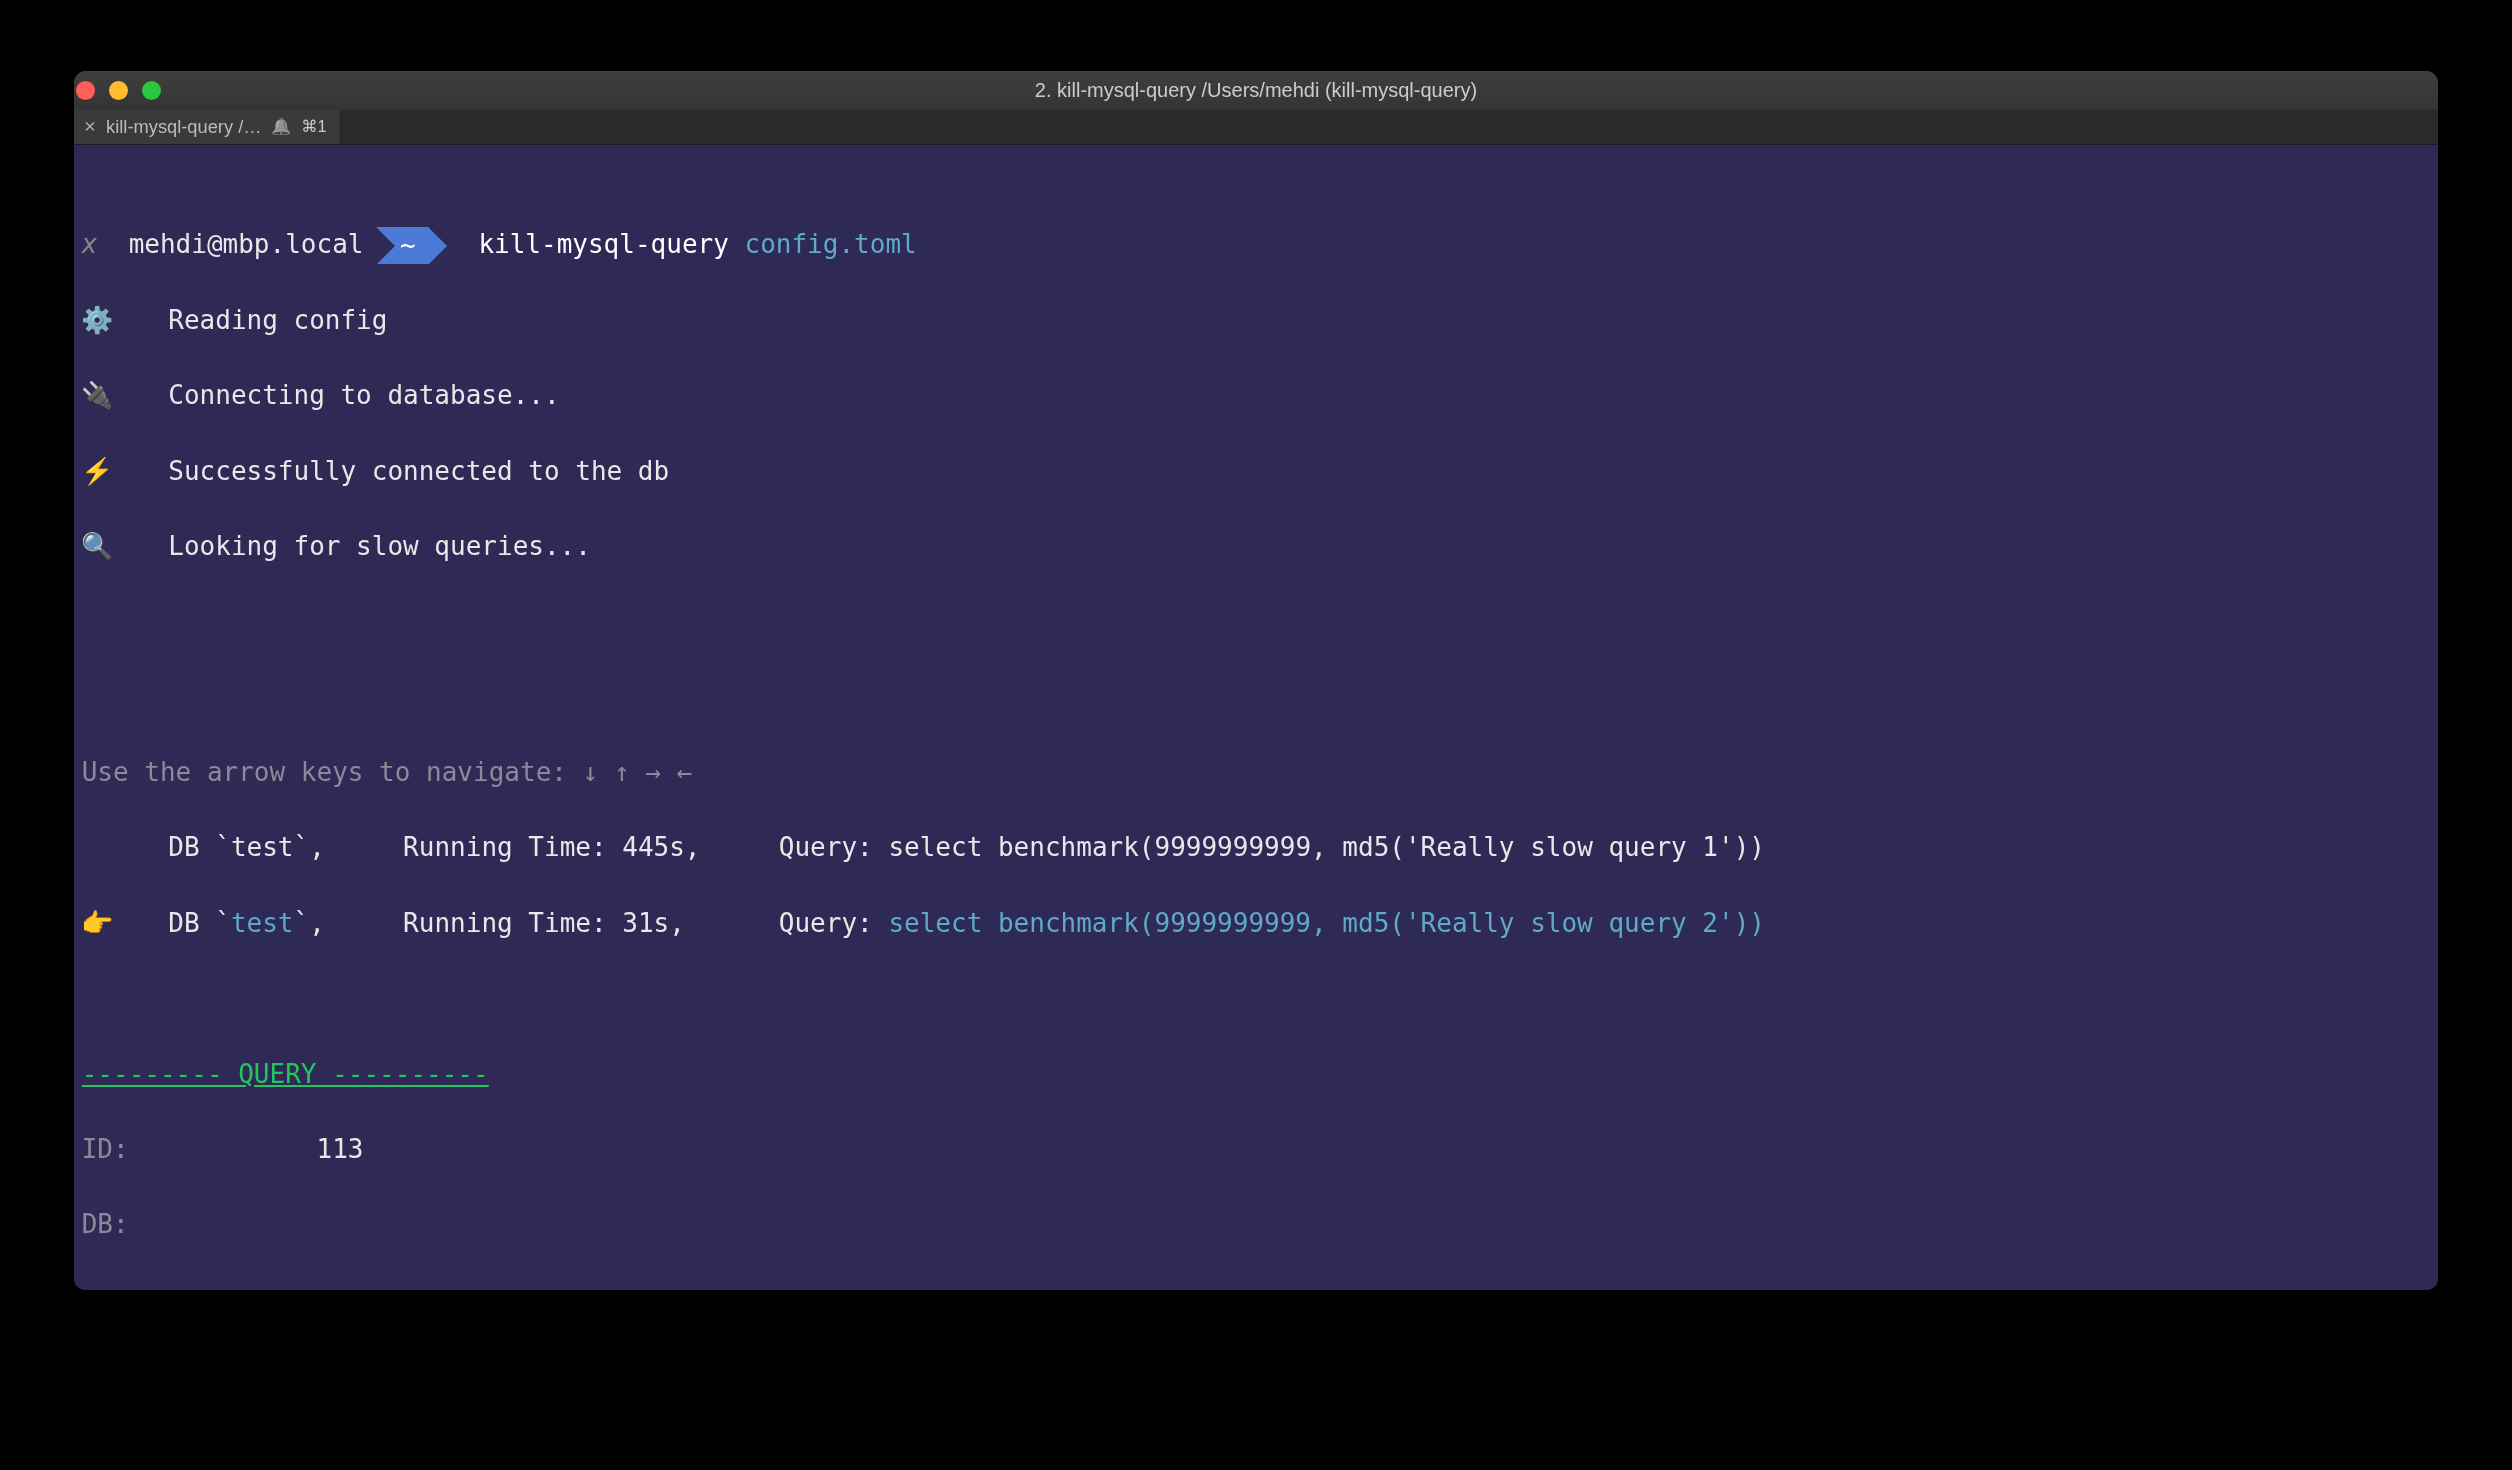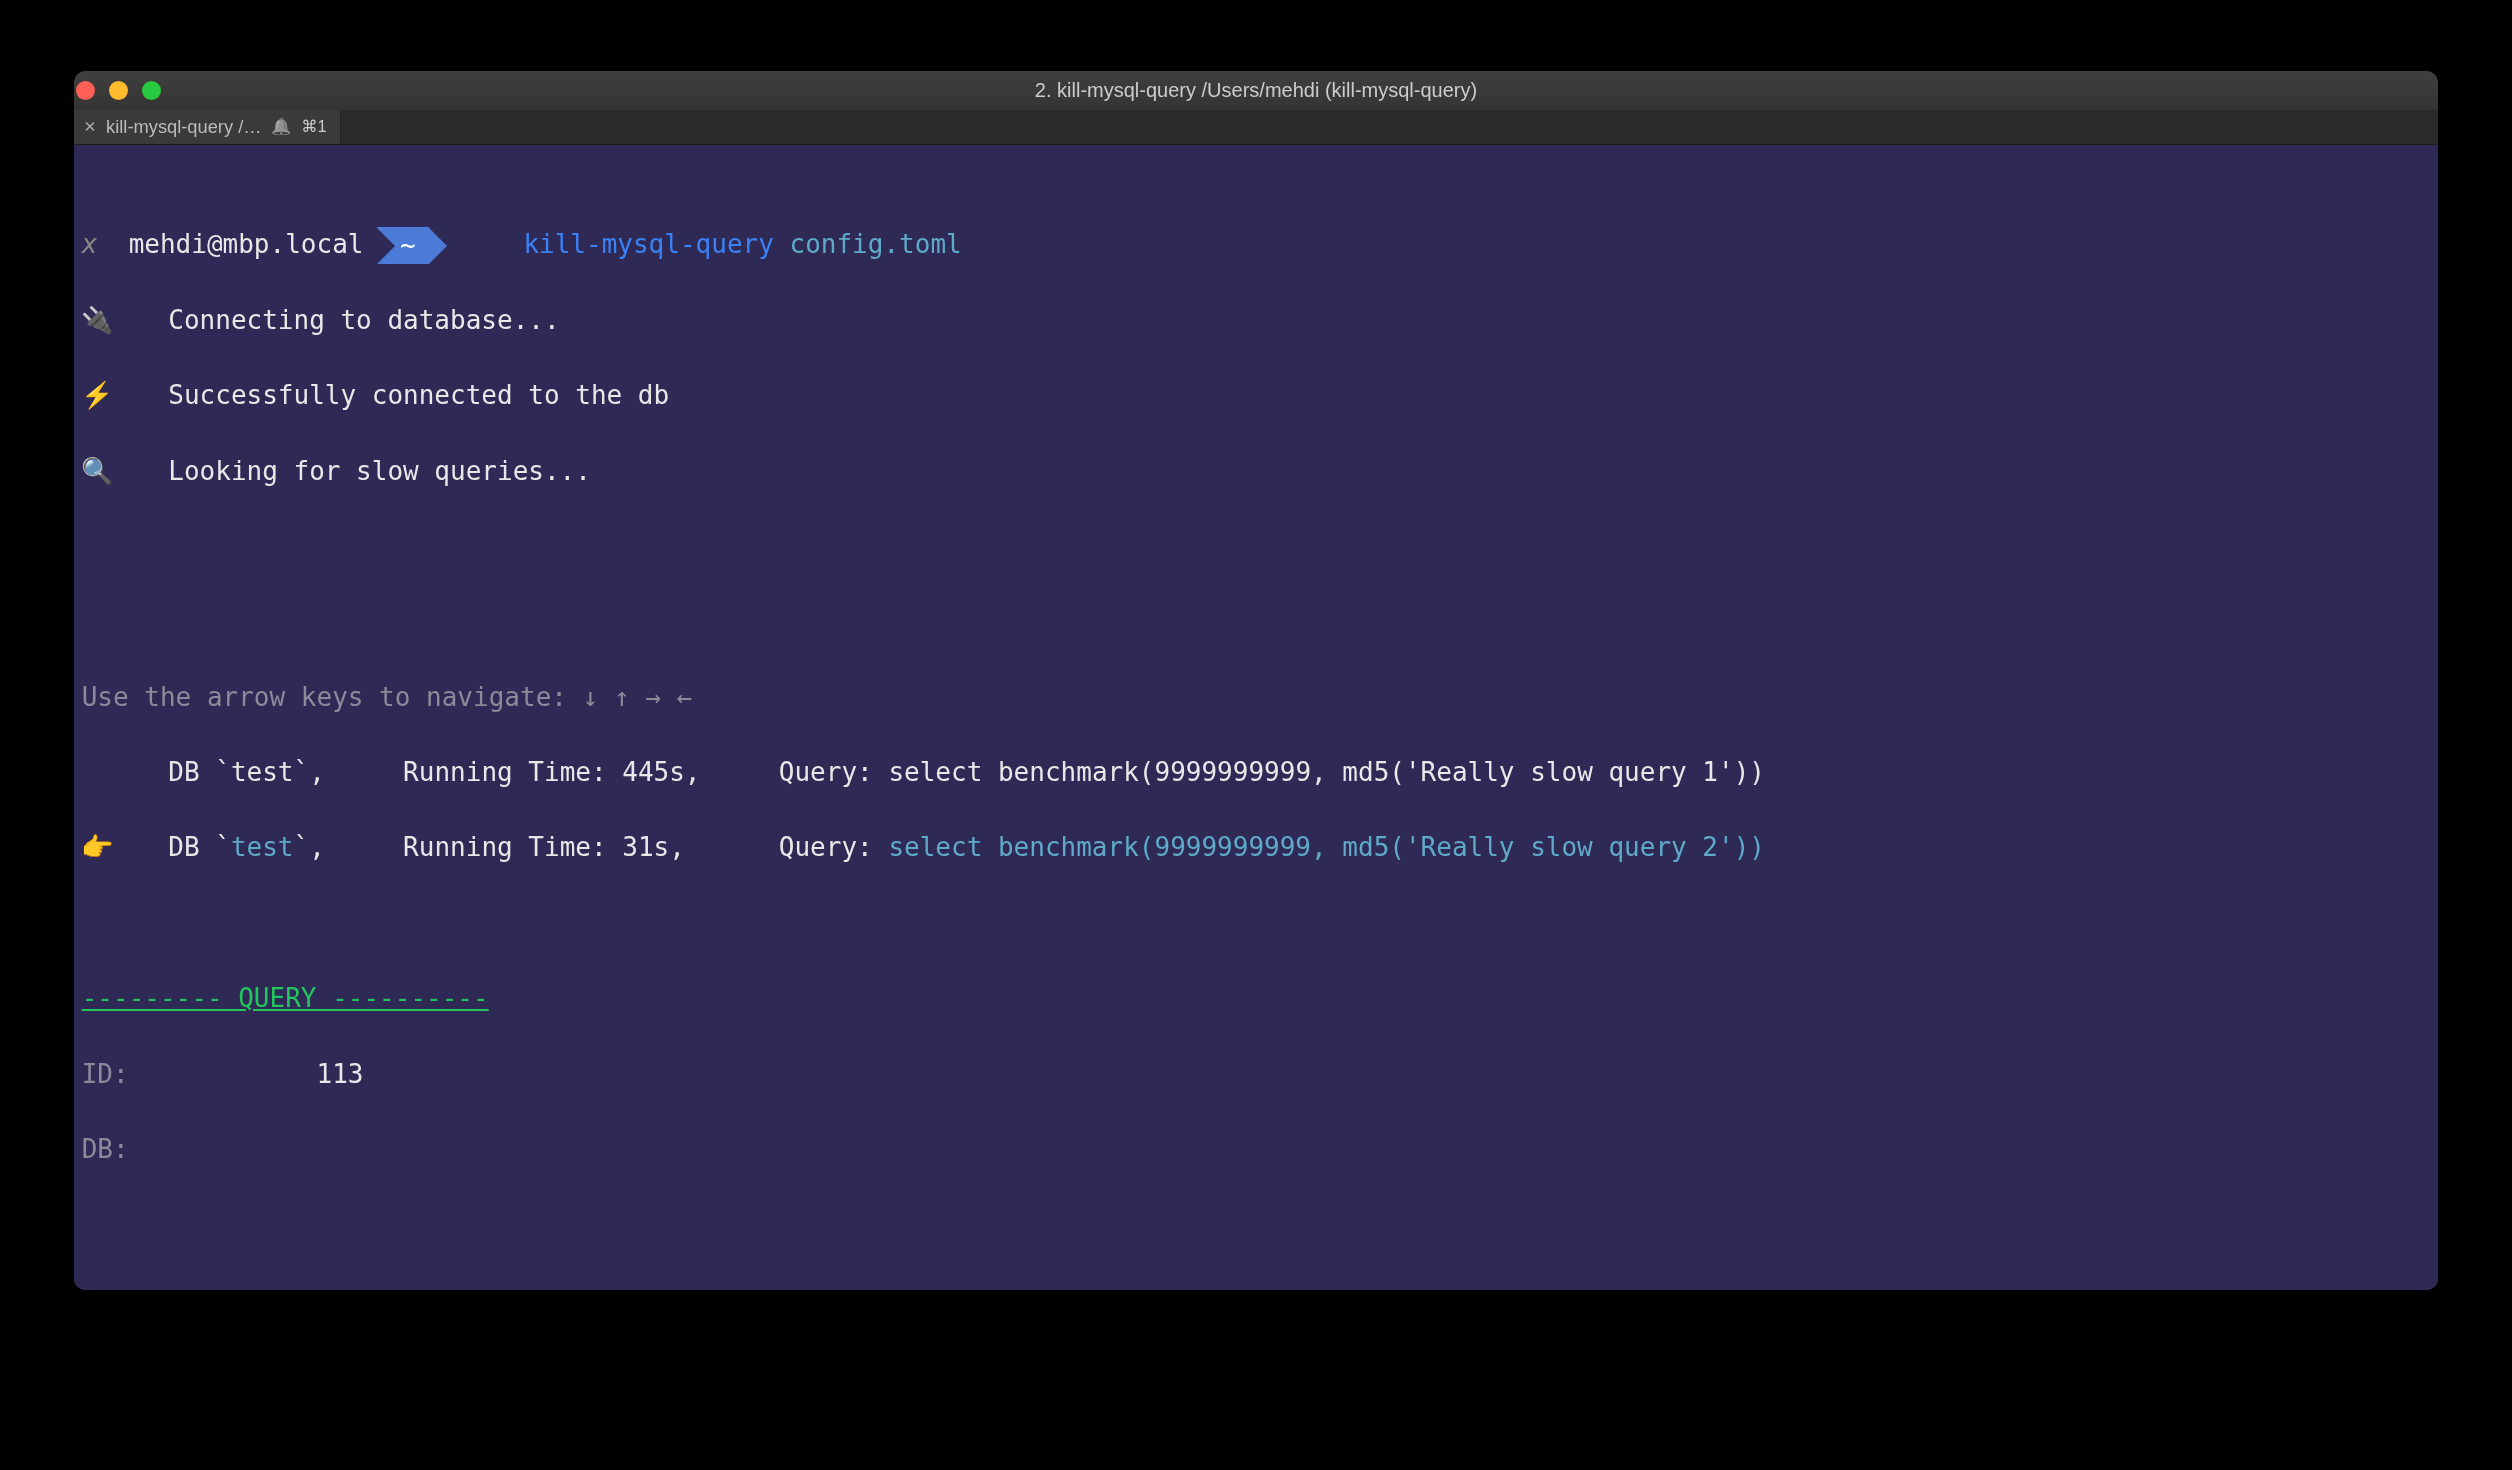--- a/index.html
+++ b/index.html
@@ -109,21 +109,21 @@
     position: relative;
   }
   .prompt-sep2 {
     display: inline-block;
     width: 0; height: 0;
     border-top: 18.3px solid transparent;
     border-bottom: 18.3px solid transparent;
     border-left: 18.3px solid #4b7bd6;
     vertical-align: middle;
   }
-  .cmd-name { color: #3b82f6; margin-left: 45px; }
+  .cmd-name { color: #ffffff; }
   .cmd-arg { color: #5fa9c9; text-align: right; }
   .white { color: #e8e8e8; }
   .grey { color: #8a8a9a; }
   .hl-test { color: #5fa9c9; }
   .hl-query { color: #5fa9c9; }
   .query-section-head { color: #22c55e; text-decoration: underline; }
   .detail-label { color: #8a8a9a; display: inline-block; width: 11ch; }
   .detail-value { color: #e8e8e8; }
   .emoji { font-family: "Apple Color Emoji","Segoe UI Emoji",sans-serif; }
 </style>
@@ -145,20 +145,21 @@
     <div class="tab">
       <span class="close">✕</span>
       <span>kill-mysql-query  /…</span>
       <span class="bell emoji">🔔</span>
       <span class="badge">⌘1</span>
     </div>
   </div>
 
   <div class="terminal">
     <span class="line"><span class="prompt-x">x</span>  <span class="prompt-host">mehdi@mbp.local</span> <span class="prompt-sep1"></span><span class="prompt-path">~</span><span class="prompt-sep2"></span>  <span class="cmd-name">kill-mysql-query</span> <span class="cmd-arg">config.toml</span></span>
+<span class="line"><span class="icon-cell emoji">⚙️</span><span class="gap"></span><span class="white">Reading config</span></span>
 <span class="line"><span class="icon-cell emoji">🔌</span><span class="gap"></span><span class="white">Connecting to database...</span></span>
 <span class="line"><span class="icon-cell emoji">⚡</span><span class="gap"></span><span class="white">Successfully connected to the db</span></span>
 <span class="line"><span class="icon-cell emoji">🔍</span><span class="gap"></span><span class="white">Looking for slow queries...</span></span>
 <span class="line">&nbsp;</span>
 <span class="line">&nbsp;</span>
 <span class="line grey">Use the arrow keys to navigate: ↓ ↑ → ←</span>
 <span class="line"><span class="icon-cell emoji"></span><span class="gap"></span><span class="white">DB `</span><span class="white">test</span><span class="white">`,</span>     <span class="white">Running Time: 445s,</span>     <span class="white">Query:</span> <span class="white">select benchmark(9999999999, md5('Really slow query 1'))</span></span>
 <span class="line"><span class="icon-cell emoji">👉</span><span class="gap"></span><span class="white">DB `</span><span class="hl-test">test</span><span class="white">`,</span>     <span class="white">Running Time: 31s,</span>      <span class="white">Query:</span> <span class="hl-query">select benchmark(9999999999, md5('Really slow query 2'))</span></span>
 <span class="line">&nbsp;</span>
 <span class="line query-section-head">--------- QUERY ----------</span>

